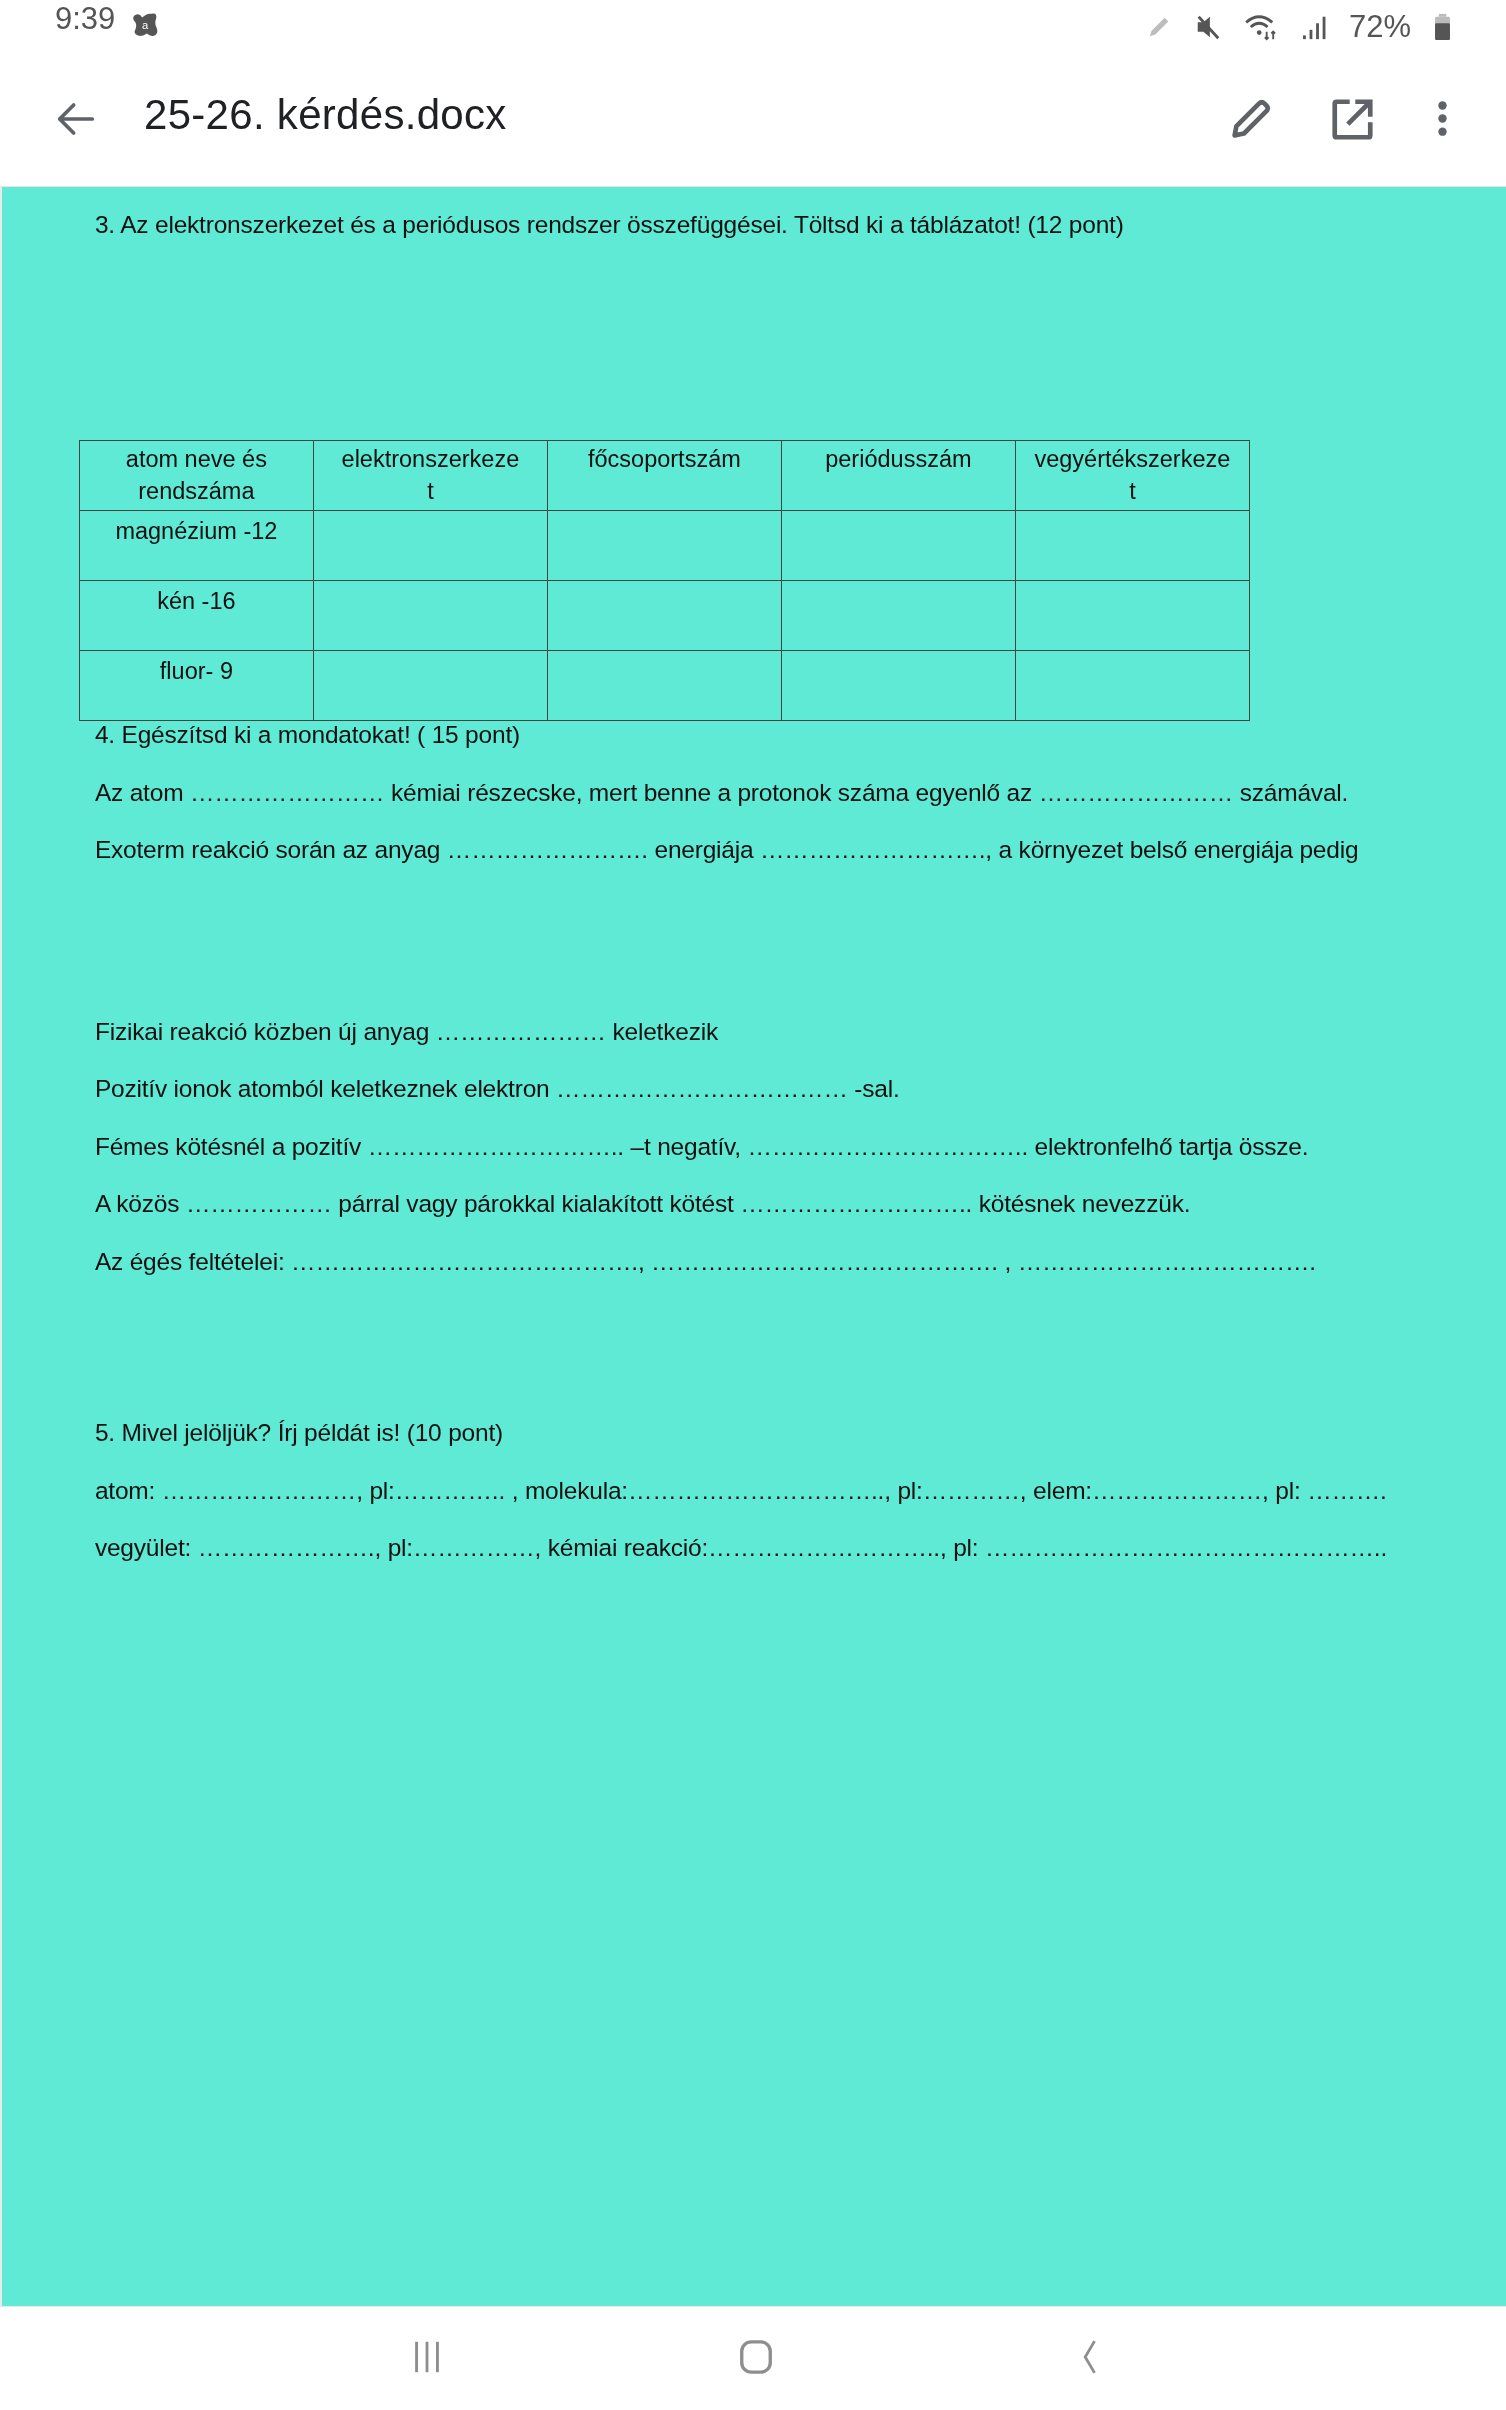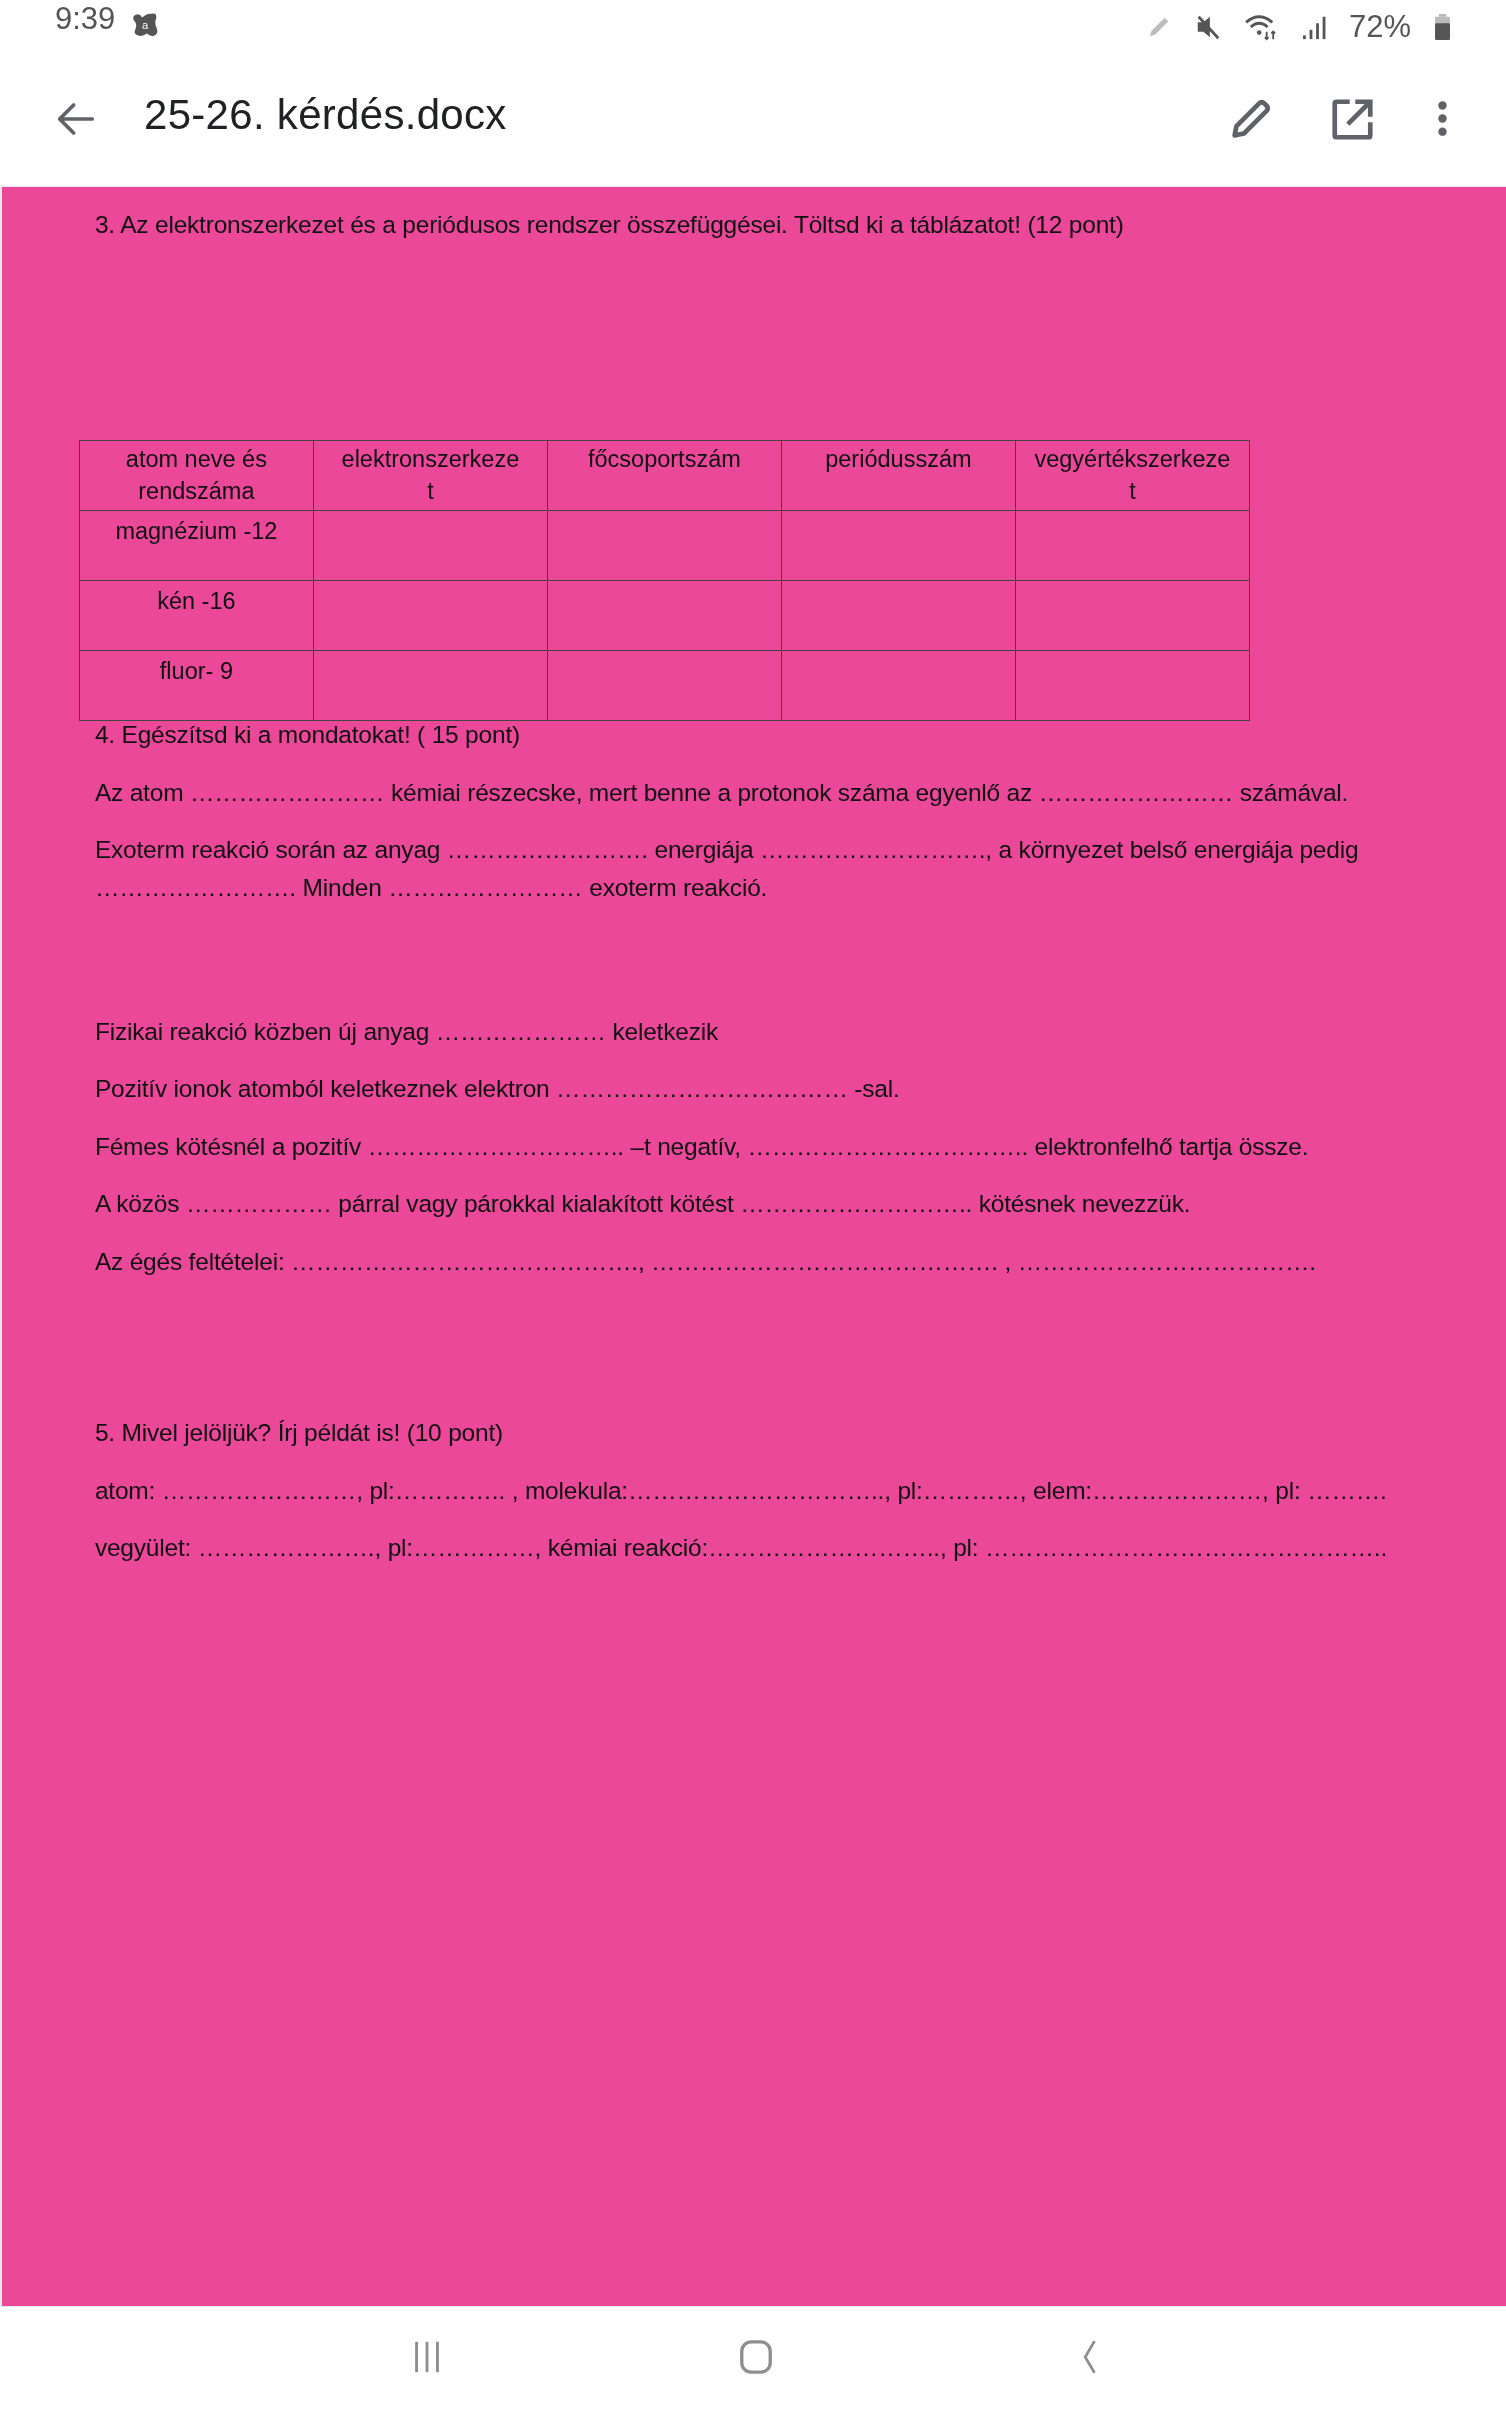--- a/index.html
+++ b/index.html
@@ -18,21 +18,21 @@
   .app-bar { position: absolute; left: 0; top: 53px; width: 1507px; height: 134px; background: #fff; border-bottom: 0.9px solid #e6e6e6; box-shadow: 0 1.9px 2.8px rgba(0,0,0,0.04); }
   .back-btn { position: absolute; left: 49px; top: 41px; width: 53px; height: 53px; display: flex; align-items: center; justify-content: center; cursor: pointer; }
   .doc-title { position: absolute; left: 144px; top: 38px; font-size: 42px; color: #202124; letter-spacing: 0.3px; }
   .app-action { position: absolute; top: 40px; width: 56px; height: 56px; display: flex; align-items: center; justify-content: center; cursor: pointer; }
   .edit-btn { left: 1222px; }
   .open-btn { left: 1324px; }
   .more-btn { left: 1414px; }
 
   
   .doc-viewport { position: absolute; left: 0; top: 187px; width: 1507px; height: 2120px; background: #e8e9ed; overflow: hidden; }
-  .page { position: absolute; left: 1.9px; width: 1505px; background: #ec4899; }
+  .page { position: absolute; left: 1.9px; width: 1505px; background: #5eead4; }
   .page-1 { top: -56px; height: 934px; }
   .page-2 { top: 735px; height: 1384px; }
   .doc-text { position: absolute; left: 93px; font-family: "Liberation Sans", sans-serif; font-size: 24.5px; color: #111; white-space: nowrap; letter-spacing: -0.2px; }
 
   table.q-table { position: absolute; left: 77px; top: 309px; border-collapse: collapse; width: 1171px; font-family: "Liberation Sans", sans-serif; font-size: 23.5px; color: #111; }
   table.q-table td, table.q-table th { border: 1.5px solid #444; width: 20%; height: 70px; text-align: center; vertical-align: top; font-weight: normal; padding: 3.8px 5.6px 0; line-height: 32px; }
   table.q-table th { padding-top: 1.9px; }
 
   
   .nav-bar { position: absolute; left: 0; top: 2307px; width: 1507px; height: 104px; background: #fff; }
@@ -159,21 +159,20 @@
         <td></td>
         <td></td>
         <td></td>
       </tr>
     </tbody>
       </table>
 
     <div class="doc-text" style="top:590px;">4. Egészítsd ki a mondatokat! ( 15 pont)</div>
     <div class="doc-text" style="top:648px;">Az atom …………………… kémiai részecske, mert benne a protonok száma egyenlő az …………………… számával.</div>
     <div class="doc-text" style="top:705px;">Exoterm reakció során az anyag ……………………. energiája  ………………………., a környezet belső energiája pedig</div>
-    <div class="doc-text" style="top:743px;">……………………. Minden …………………… exoterm reakció.</div>
   </div>
 
   <div class="page page-2">
     <div class="doc-text" style="top:96px;">Fizikai reakció közben új anyag ………………… keletkezik</div>
     <div class="doc-text" style="top:153px;">Pozitív ionok atomból keletkeznek elektron ……………………………… -sal.</div>
     <div class="doc-text" style="top:268px;">A közös ……………… párral vagy párokkal kialakított kötést  ……………………….. kötésnek nevezzük.</div>
     <div class="doc-text" style="top:211px;">Fémes kötésnél a pozitív ………………………….. –t negatív, …………………………….. elektronfelhő tartja össze.</div>
     <div class="doc-text" style="top:326px;">Az égés feltételei: ……………………………………., ……………………………………. , ……………………………….</div>
 
     <div class="doc-text" style="top:497px;">5. Mivel jelöljük? Írj példát is! (10 pont)</div>

